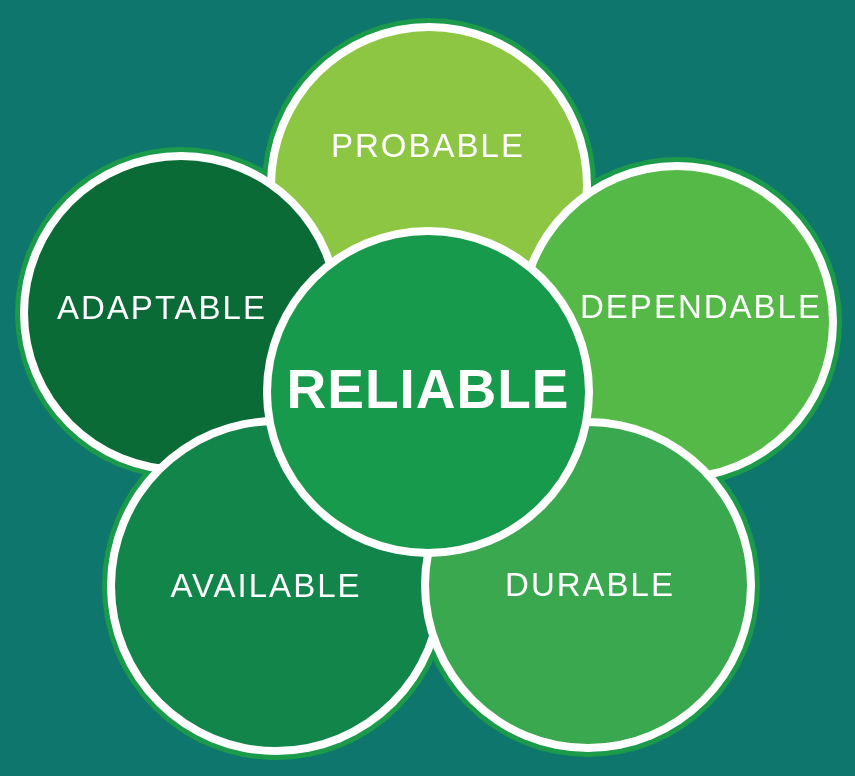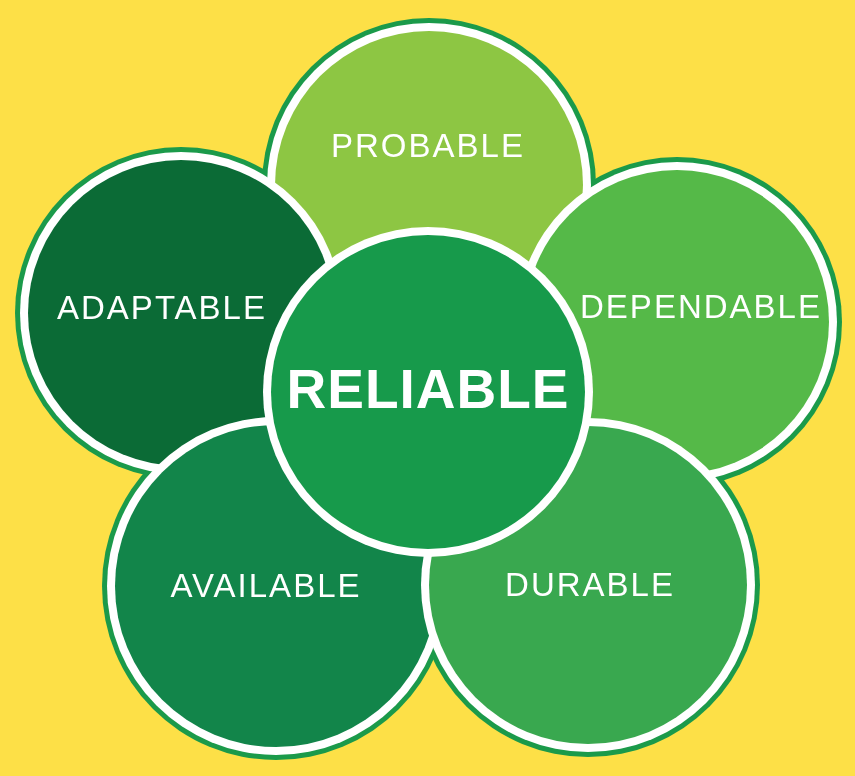--- a/index.html
+++ b/index.html
@@ -8,21 +8,21 @@
     background: #ffffff;
     width: 855px;
     height: 776px;
     overflow: hidden;
     font-family: "Liberation Sans", sans-serif;
   }
   .stage {
     position: relative;
     width: 855px;
     height: 776px;
-    background: #fde047;
+    background: #0f766e;
   }
   svg { display: block; }
   .petal-label {
     font-family: "Liberation Sans", sans-serif;
     font-size: 33px;
     font-weight: 400;
     letter-spacing: 2px;
   }
   .center-label {
     font-family: "Liberation Sans", sans-serif;

